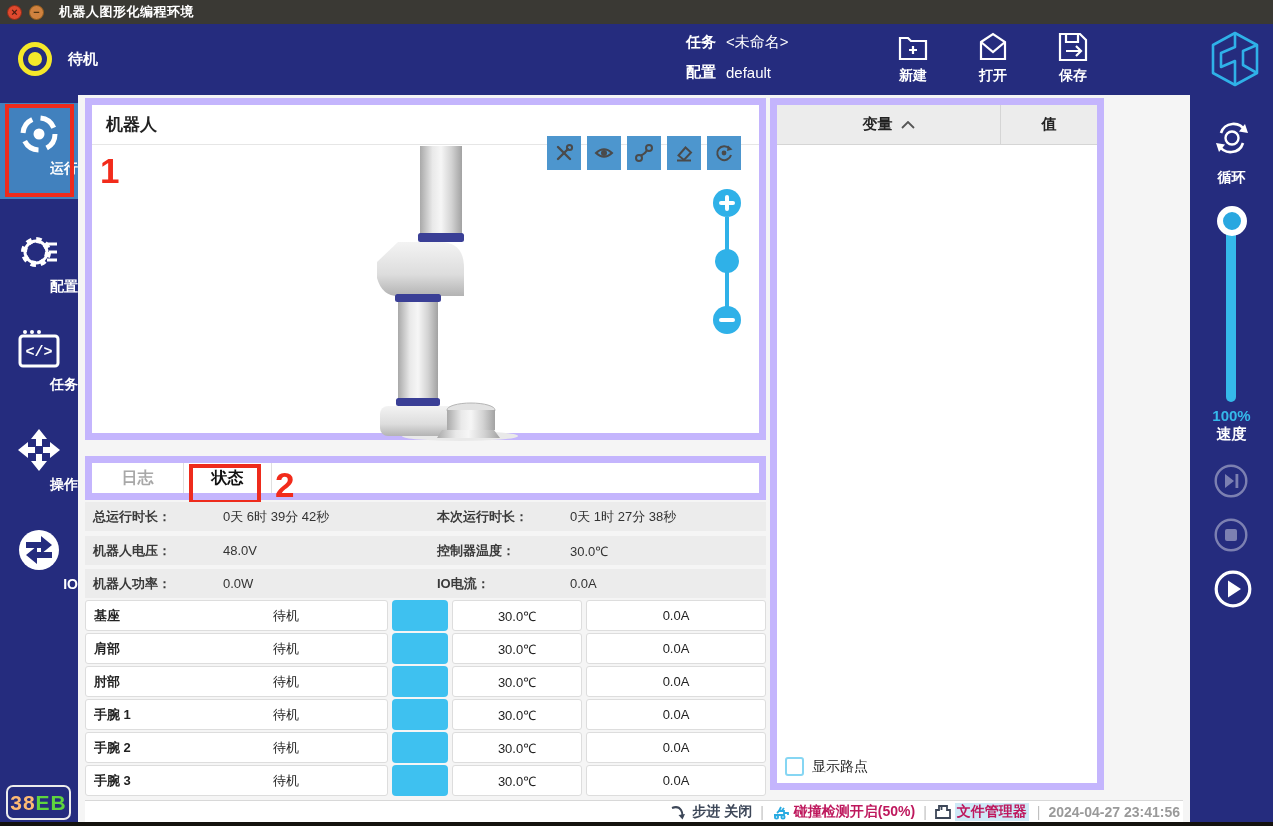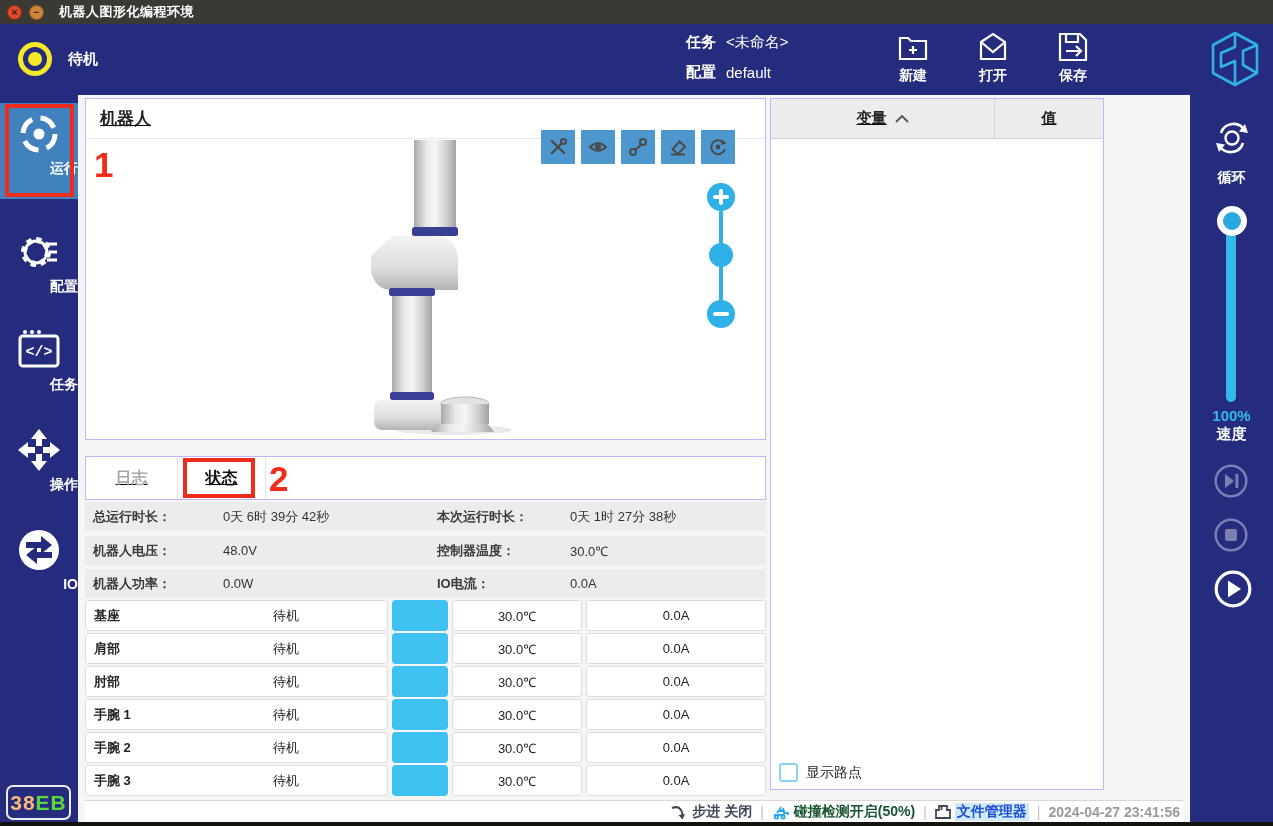--- a/index.html
+++ b/index.html
@@ -45,21 +45,21 @@
   .nav-task { top:224px; height:70px; }
   .nav-op  { top:324px; height:70px; }
   .nav-io  { top:424px; height:70px; }
   .badge-38eb { position:absolute; left:6px; top:690px; width:65px; height:35px; border:2px solid #ececec; border-radius:7px;
                 display:flex; align-items:center; justify-content:center; font-size:21px; font-weight:bold; letter-spacing:1px; }
   .badge-38eb .y { color:#fdba74; } .badge-38eb .g { color:#5fd53e; }
 
   
   .main-bg { position:absolute; left:78px; top:95px; width:1112px; height:731px; background:#f5f5f5; }
 
-  .panel { position:absolute; background:#fff; border:1px solid #c4b5fd;text-decoration:underline; }
+  .panel { position:absolute; background:#fff; border:7px solid #c4b5fd; }
 
   
   .robot-panel { left:85px; top:98px; width:681px; height:342px; }
   .panel-title { height:40px; line-height:40px; padding-left:14px; font-size:17px; font-weight:bold; color:#222;
                  border-bottom:1px solid #e6e6e6; }
   .ann-num { color:#f22b1b; font-weight:bold; font-size:35px; position:absolute; }
   .ann-1 { left:8px; top:46px; }
   .viewport { position:absolute; left:0; top:41px; width:679px; height:299px; cursor:grab; }
   .robot-svg { position:absolute; left:250px; top:0px; }
   .rtoolbar { position:absolute; left:455px; top:31px; display:flex; gap:6px; }
@@ -95,22 +95,22 @@
   .jc2 { width:56px; margin-left:4px; background:#3ec1f0; border:none; border-radius:4px; }
   .jc3 { width:130px; margin-left:4px; }
   .jc4 { width:180px; margin-left:4px; }
 
   
   .statusbar { position:absolute; left:85px; top:800px; width:1098px; height:23px; background:#fff; border-top:1px solid #d8d8d8;
                display:flex; justify-content:flex-end; align-items:center; gap:8px; padding-right:3px;
                font-size:14px; font-weight:bold; white-space:nowrap; }
   .sb-item { display:flex; align-items:center; gap:4px; cursor:pointer; }
   .sb-step { color:#3d4758; }
-  .sb-coll { color:#14532d; }
-  .sb-file { color:#1d4ed8; background:#cfe9f7; padding:0 2px;text-align:right; }
+  .sb-coll { color:#be185d; }
+  .sb-file { color:#be185d; background:#cfe9f7; padding:0 2px;text-align:right; }
   .sb-sep { color:#c0c0c0; font-weight:normal; }
   .sb-time { color:#9a9a9a; }
 
   
   .var-panel { left:770px; top:98px; width:334px; height:692px; }
   .var-head { display:flex; height:40px; background:#ececec; border-bottom:1px solid #d5d5d5; }
   .var-col { display:flex; align-items:center; justify-content:center; gap:8px; font-size:15px; font-weight:bold; color:#222; cursor:pointer; }
   .var-col.c1 { width:224px; border-right:1px solid #d5d5d5; }
   .var-col.c2 { flex:1; }
   .var-body { height:570px; }

